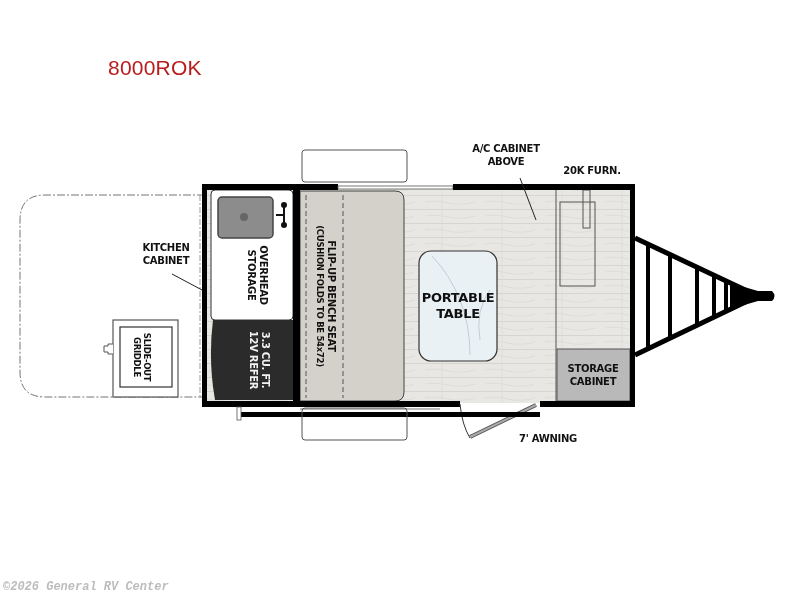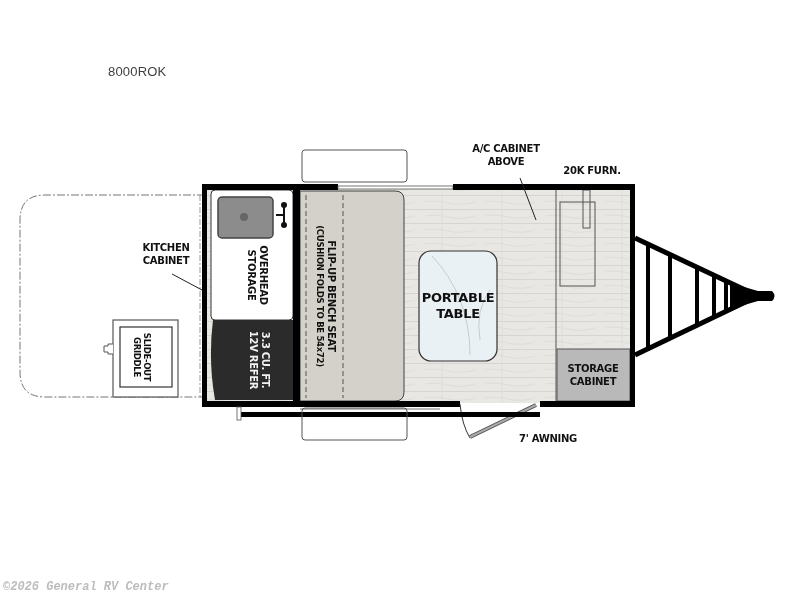--- a/index.html
+++ b/index.html
@@ -1,17 +1,17 @@
 <!DOCTYPE html>
 <html><head>
 <meta charset="utf-8">
 <style>
   html, body { margin:0; padding:0; background:#ffffff; }
   body { width:800px; height:600px; position:relative; overflow:hidden; font-family:"Liberation Sans", sans-serif; }
-  .model-title { position:absolute; left:108px; top:64px; font-size:13px; color:#404040; letter-spacing:0.2px; }
+  .model-title { position:absolute; left:108px; top:56px; font-size:21px; color:#b91c1c; letter-spacing:0.2px; }
   .plan { position:absolute; left:0; top:0; width:800px; height:600px; }
   .lbl { font-family:"DejaVu Sans", sans-serif; font-weight:bold; fill:#111; font-size:10px; letter-spacing:-0.3px; }
   .lbl-lg { font-size:13px; }
   .lbl-sm { font-size:8.5px; }
   .lbl-white { fill:#f2f2f2; }
   .footer { position:absolute; left:3px; top:580px; font-size:12px; font-weight:bold; font-style:italic; color:#bdbdbd;font-family:Liberation Mono, monospace; }
 </style>
 </head>
 <body>
 

